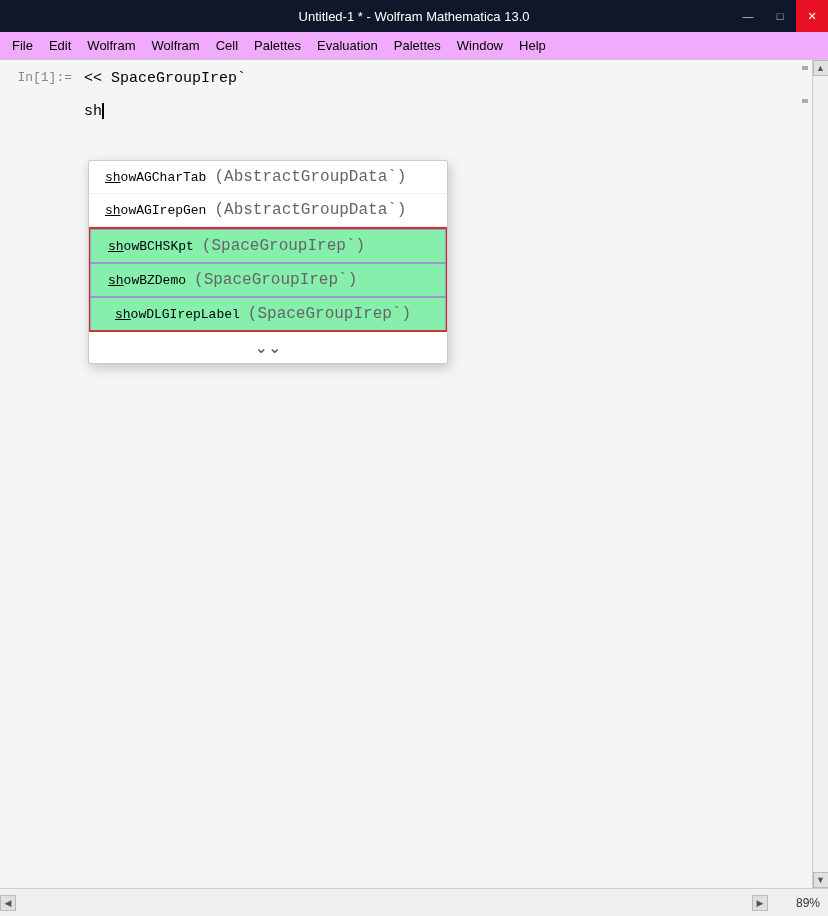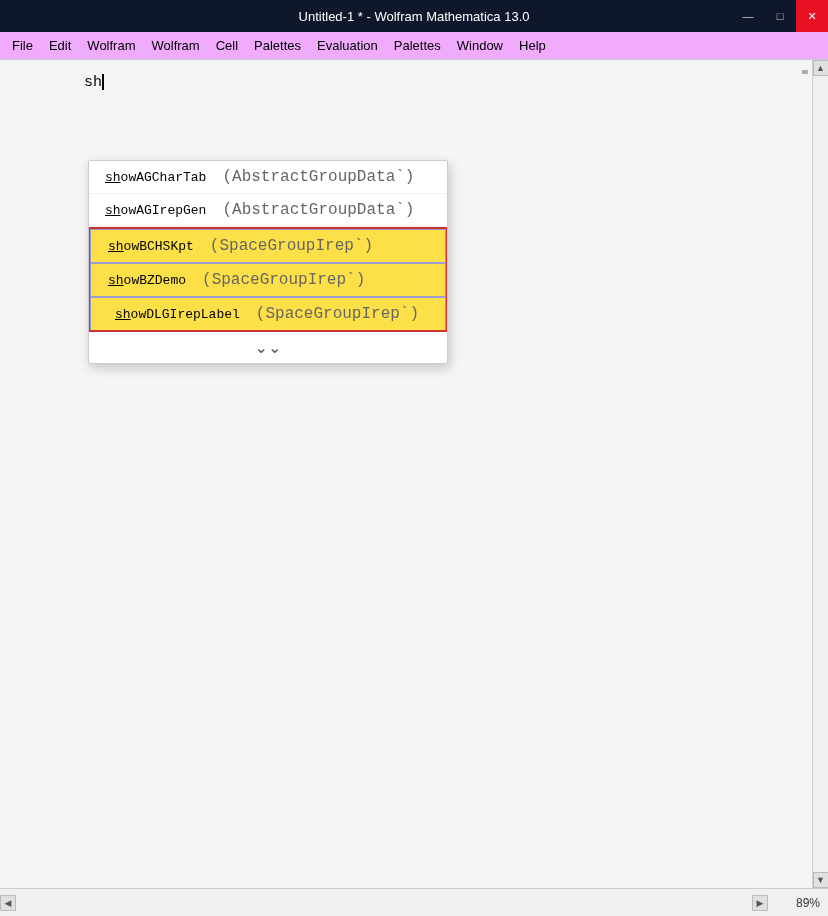--- a/index.html
+++ b/index.html
@@ -142,32 +142,32 @@
       border-radius: 2px;
       z-index: 100;
     }
     .ac-item {
       padding: 7px 16px;
       font-family: 'Courier New', monospace;
       font-size: 13px;
       cursor: pointer;
       display: flex;
       align-items: baseline;
-      gap: 8px;
+      gap: 0;
       border-bottom: 1px solid #f0f0f0;
     }
     .ac-item:last-of-type {
       border-bottom: none;
     }
     .ac-item.normal {
       background: #fff;
       color: #000;
     }
     .ac-item.highlighted {
-      background: #fde047;
+      background: #86efac;
       color: #000;
       border: 1px solid #9999cc;
       margin: 0 -1px;
       padding: 7px 17px;
     }
     .ac-item.highlighted:first-of-type {
       margin-top: 0;
     }
     .ac-name {
       font-family: 'Courier New', monospace;
@@ -250,20 +250,31 @@
   <div class="menu-item">Palettes</div>
   <div class="menu-item">Window</div>
   <div class="menu-item">Help</div>
 </div>
 
 <div class="outer">
   <div class="content-area">
 
     <div class="notebook">
 
+      <div class="cell-row">
+        <div class="cell-label">In[1]:=</div>
+        <div class="cell-content">
+          <div class="cell-text">&lt;&lt; SpaceGroupIrep`</div>
+        </div>
+        <div style="width:16px; position:relative;">
+          <div style="position:absolute;right:4px;top:0;width:2px;height:100%;background:#aaa;"></div>
+          <div style="position:absolute;right:4px;top:0;width:6px;height:2px;background:#aaa;"></div>
+          <div style="position:absolute;right:4px;bottom:0;width:6px;height:2px;background:#aaa;"></div>
+        </div>
+      </div>
 
       <div class="cell-row" style="margin-top:4px;">
         <div class="cell-label"></div>
         <div class="cell-content">
           <div class="cell-text">
             <span>sh</span><span class="cursor"></span>
           </div>
         </div>
         <div style="width:16px; position:relative;">
           <div style="position:absolute;right:4px;top:0;width:2px;height:100%;background:#aaa;"></div>

